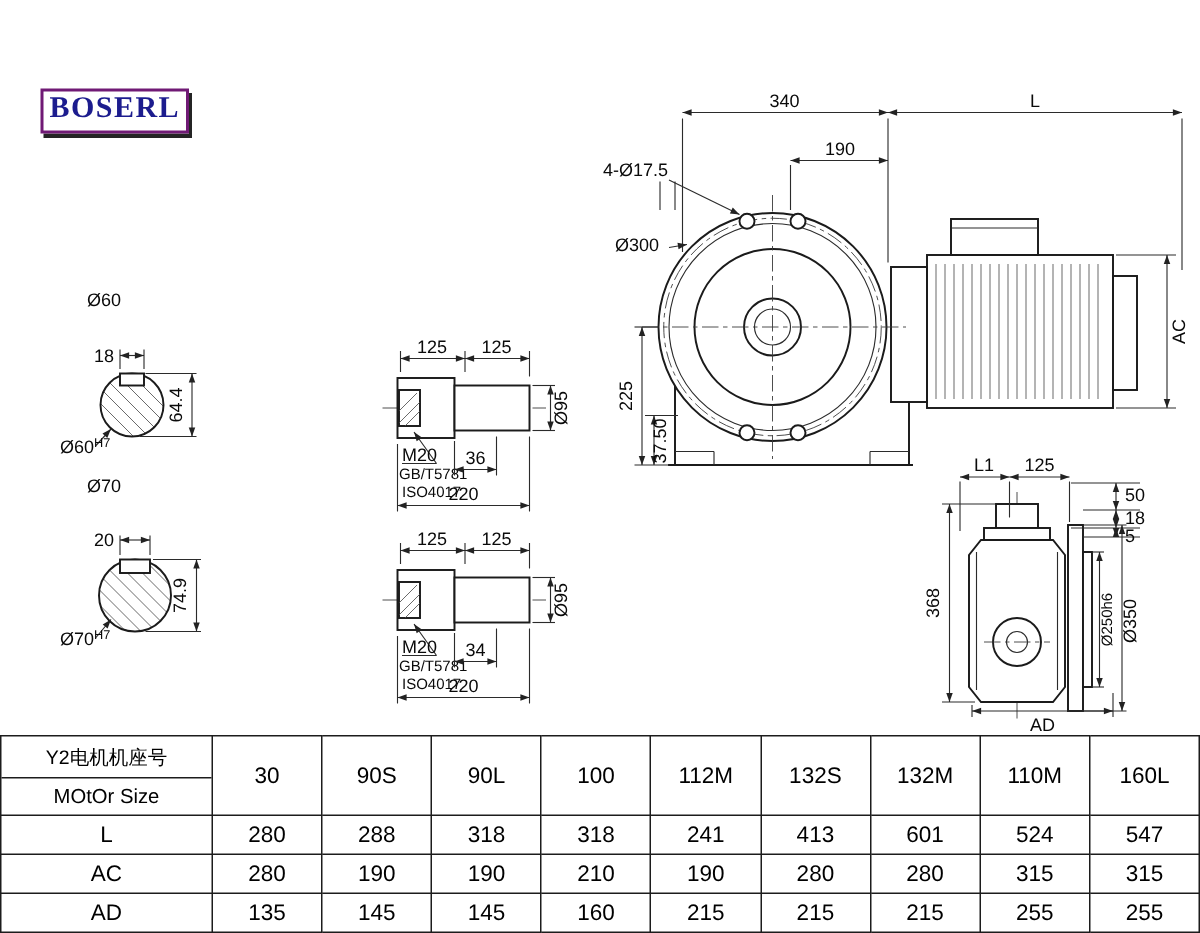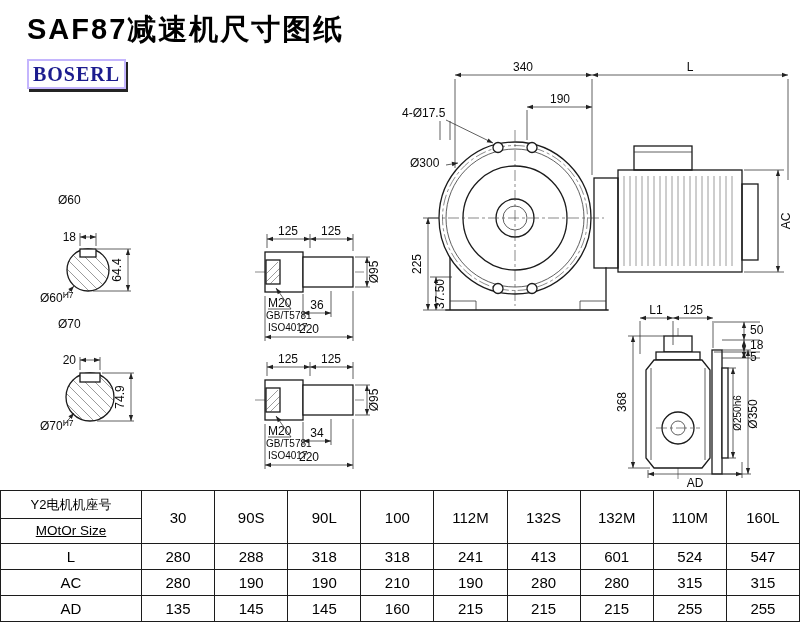--- a/index.html
+++ b/index.html
@@ -1,21 +1,21 @@
 <!DOCTYPE html>
 <html><head>
 <meta charset="utf-8">
 <style>
   * { margin:0; padding:0; box-sizing:border-box; }
   body { background:#e9e9e9; font-family:"Liberation Sans", sans-serif; }
   .sheet { position:relative; width:800px; height:622px; background:#ffffff; overflow:hidden; }
   .title { position:absolute; left:27px; top:10px; font-size:29px; font-weight:bold; color:#000;
            letter-spacing:2px; font-family:"Liberation Sans", sans-serif; white-space:nowrap; }
-  .logo { position:absolute; left:27px; top:59px; width:99px; height:30px; border:2px solid #c4b5fd;
-          box-shadow:2px 3px 0 #242424; display:flex; align-items:center; justify-content:center;
+  .logo { position:absolute; left:27px; top:59px; width:99px; height:30px; border:2px solid #701a75;
+          box-shadow:2px 3px 0 #242424; display:flex; justify-content:center;
           color:#1c1c8e; font-family:"Liberation Serif", serif; font-size:20px; font-weight:bold;
           letter-spacing:1px; background:#fff; }
   svg.draw { position:absolute; left:0; top:0; }
 
   .ln { stroke:#1b1b1b; stroke-width:1.3; fill:none; stroke-linecap:square; }
   .tn { stroke:#2b2b2b; stroke-width:0.75; fill:none; }
   .cl { stroke:#3a3a3a; stroke-width:0.6; fill:none; stroke-dasharray:11 3 3 3; }
   .hx { stroke:#4a4a4a; stroke-width:0.55; fill:none; }
   text.dt { font-family:"Liberation Sans", sans-serif; font-size:12px; fill:#0a0a0a; }
   text.sm, tspan.sm { font-size:10px; }
@@ -23,28 +23,27 @@
 
   table.dims { position:absolute; left:0; top:490px; width:800px; border-collapse:collapse; table-layout:fixed; }
   .dims th, .dims td { border:1px solid #1c1c1c; text-align:center; vertical-align:middle;
                        font-weight:normal; color:#000; font-size:15px; padding:0;
                        font-family:"Liberation Sans", sans-serif; }
   .dims col.c0 { width:141px; }
   .dims tr.hrow { height:53px; }
   .dims tr.drow { height:26px; }
   .hcell { padding:0; }
   .hcell .l1 { border-bottom:1px solid #1c1c1c; font-size:13px; padding:5px 2px 4px; }
-  .hcell .l2 { font-size:13.5px; padding:4px 2px 5px; text-decoration:underline; }
+  .hcell .l2 { font-size:13.5px; padding:4px 2px 5px; }
 </style>
 </head>
 <body>
 
 <div class="sheet">
 
-  <div class="title">SAF87减速机尺寸图纸</div>
   <div class="logo">
     <span>BOSERL</span>
   </div>
 
   <svg class="draw" width="800" height="490" viewBox="0 0 800 490">
     <defs>
       <marker id="ar" viewBox="0 0 10 10" refX="9.5" refY="5" markerWidth="9" markerHeight="9" orient="auto-start-reverse">
         <path d="M0.5,1.8 L9.5,5 L0.5,8.2 Z" fill="#222"></path>
       </marker>
       <clipPath id="c60">

